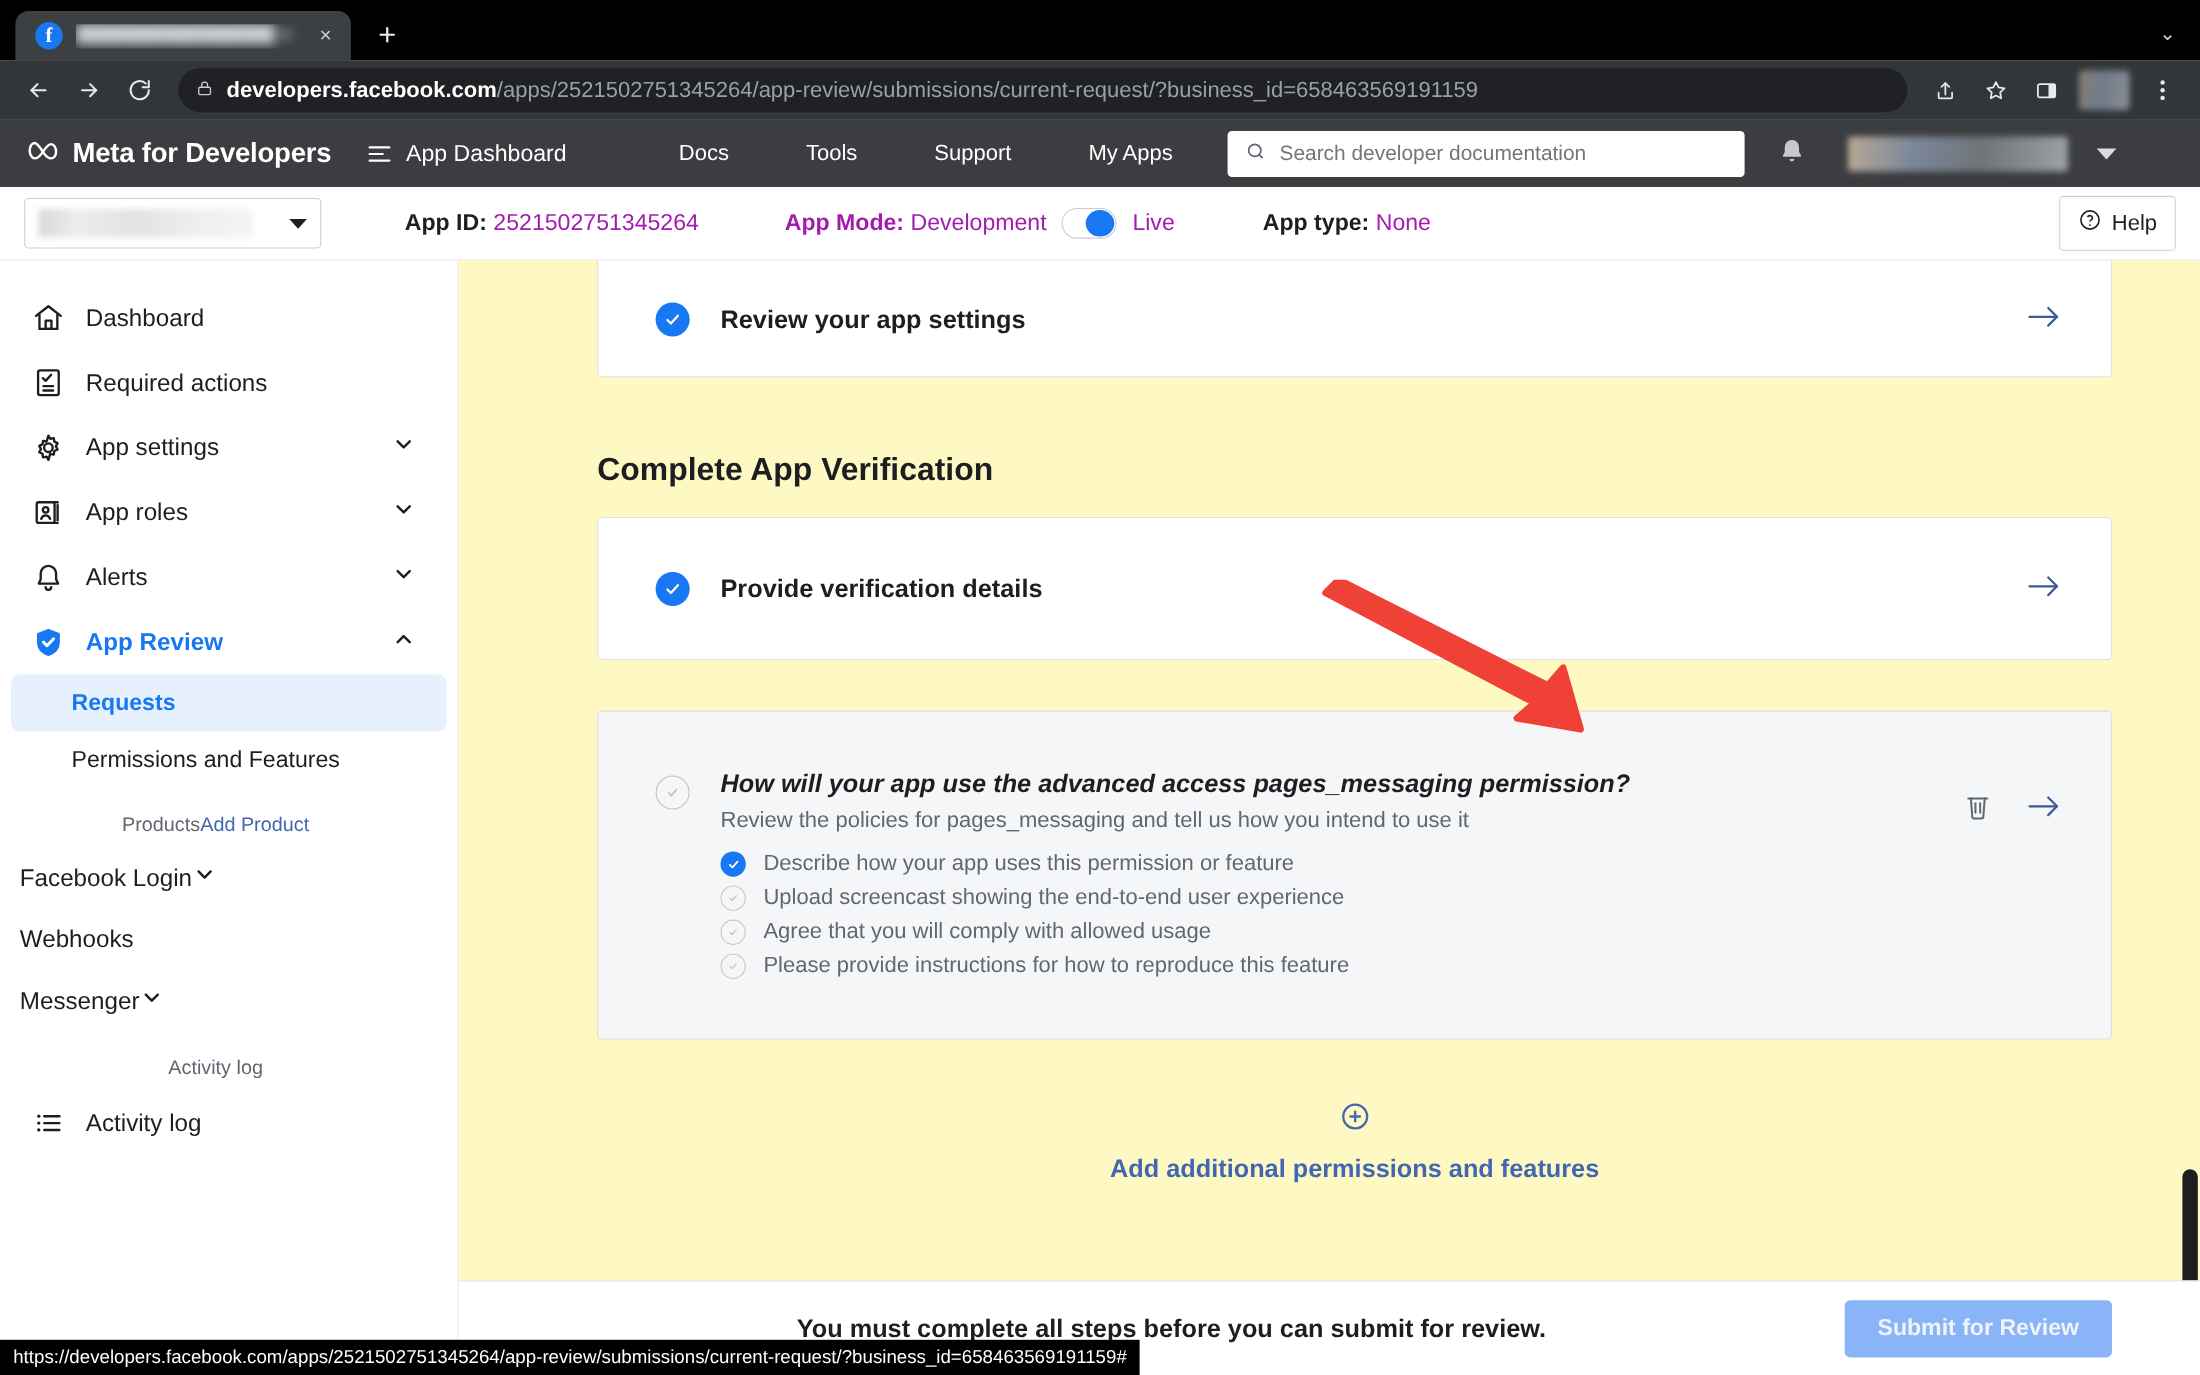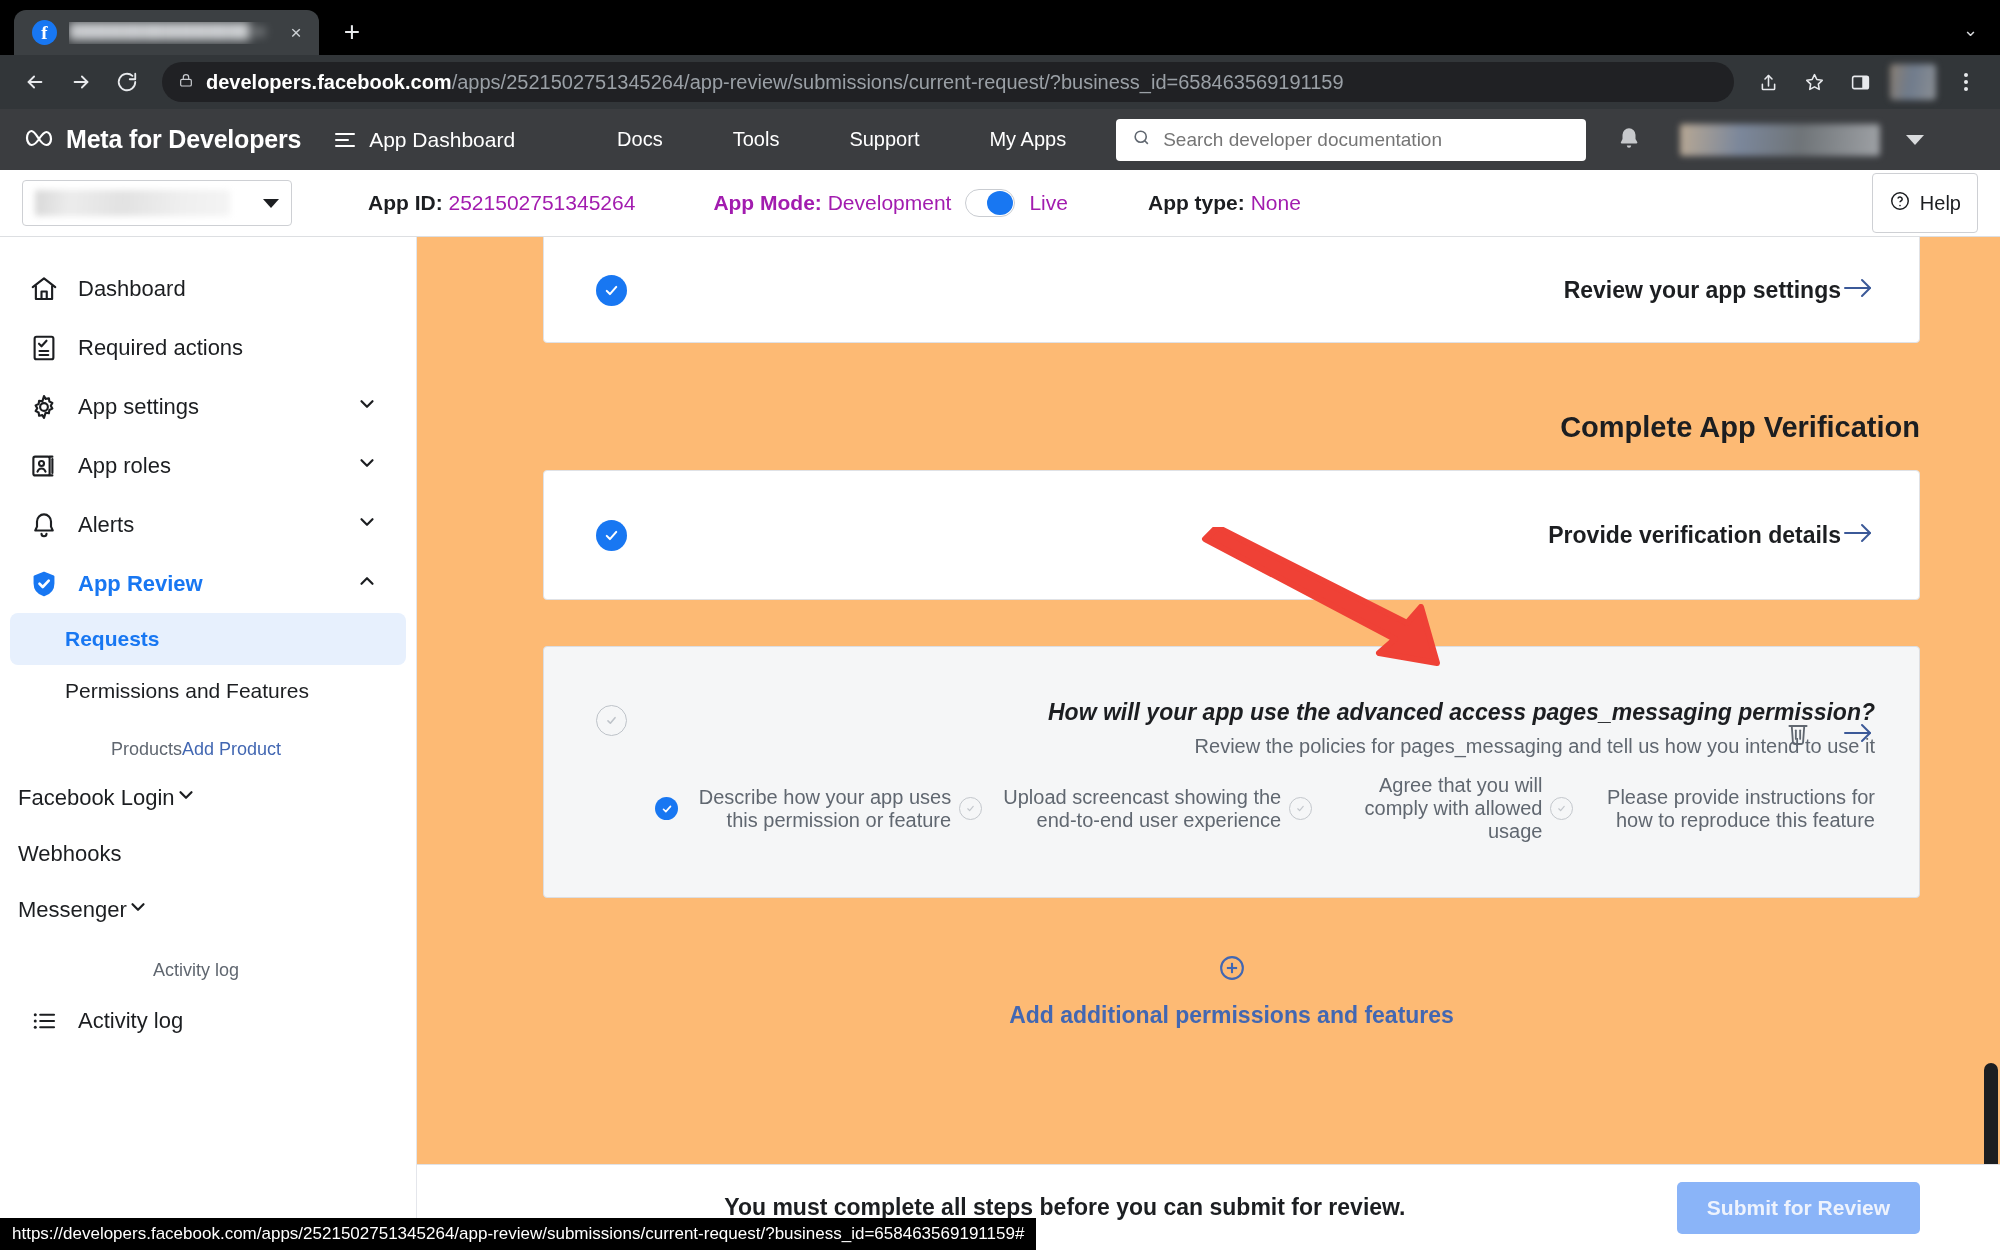--- a/index.html
+++ b/index.html
@@ -159,21 +159,21 @@
   .toggle {
     width: 50px; height: 28px; border-radius: 14px; background:#fff;
     border: 1px solid #c9ccd1; position:relative; display:inline-block;
   }
   .toggle i {
     position:absolute; right: 1px; top: 1px; width:26px; height:24px;
     border-radius:50%; background:#1877f2; display:block;
   }
   .appbar-spacer { flex:1 1 auto; }
   .help-btn {
-    height: 60px; min-width: 104px; border:1px solid #ced0d4; border-radius:4px;
+    height: 50px; min-width: 104px; border:1px solid #ced0d4; border-radius:4px;
     display:flex; align-items:center; justify-content:center; gap:9px;
     font-size:20px; color:#1c1e21; padding: 0 16px; background:#fff;
   }
   .help-btn svg { width:22px; height:22px; stroke:#1c1e21; fill:none; stroke-width:1.6;}
 
   
   .page { display:flex; height: calc(1250px - 55px - 54px - 61px - 67px); background:#f5f6f7;}
   .sidebar {
     width: 417px; background:#fff; border-right:1px solid #e4e6eb;
     padding: 22px 0 0 0; overflow:hidden; flex:0 0 auto;
@@ -200,23 +200,22 @@
   }
   .section-head a { color:#4267b2; text-decoration:none; font-size:18px;}
   .prod-item {
     display:flex; align-items:center; 
     height: 56px; padding: 0 28px 0 18px; font-size:22px; color:#1c1e21;
   }
   .prod-item .chev svg { width:22px; height:22px; stroke:#1c1e21; fill:none; stroke-width:2.4; stroke-linecap:round; stroke-linejoin:round;}
 
   
   .main {
-    flex:1 1 auto; background:#fdba74; position:relative; overflow:hidden;
+    flex:1 1 auto; background:#fef9c3; position:relative; overflow:hidden;
     padding: 0 0 0 0;
-    text-align: right;
   }
   .main-inner { padding: 0 80px 0 126px; }
   .card {
     background:#fff; border:1px solid #e0e2e6; border-radius:4px;
   }
   .card-row {
     display:flex; align-items:center; padding: 0 44px 0 52px; min-height: 104px;
   }
   .check-blue {
     width: 31px; height:31px; border-radius:50%; background:#1877f2; flex:0 0 auto;
@@ -233,21 +232,21 @@
   .sec-title { font-size: 29px; font-weight:700; color:#1c1e21; margin: 68px 0 26px 0;}
 
   .perm-card {
     background:#f5f6f7; border:1px solid #dcdee2; border-radius:4px;
     display:flex; padding: 52px 44px 54px 52px; position:relative;
   }
   .perm-head-check { margin-top: 6px; }
   .perm-body { margin-left: 28px; flex:1 1 auto; }
   .perm-title { font-size:23px; font-weight:700; color:#1c1e21;font-style:italic; }
   .perm-sub { font-size:20px; color:#606770; margin-top: 9px; }
-  .sub-list { margin-top: 16px; display:flex; flex-direction:row; gap: 8px; }
+  .sub-list { margin-top: 16px; display:flex; flex-direction:column; gap: 8px; }
   .sub-item { display:flex; align-items:center; gap: 16px; font-size:20px; color:#606770; }
   .sub-item .mini-blue {
     width:23px;height:23px;border-radius:50%;background:#1877f2; flex:0 0 auto;
     display:flex;align-items:center;justify-content:center;
   }
   .sub-item .mini-blue svg{width:14px;height:14px;stroke:#fff;fill:none;stroke-width:2.8;stroke-linecap:round;stroke-linejoin:round;}
   .sub-item .mini-grey {
     width:23px;height:23px;border-radius:50%;border:1.6px solid #c3c7cc; flex:0 0 auto;
     display:flex;align-items:center;justify-content:center;background:#f5f6f7;
   }

